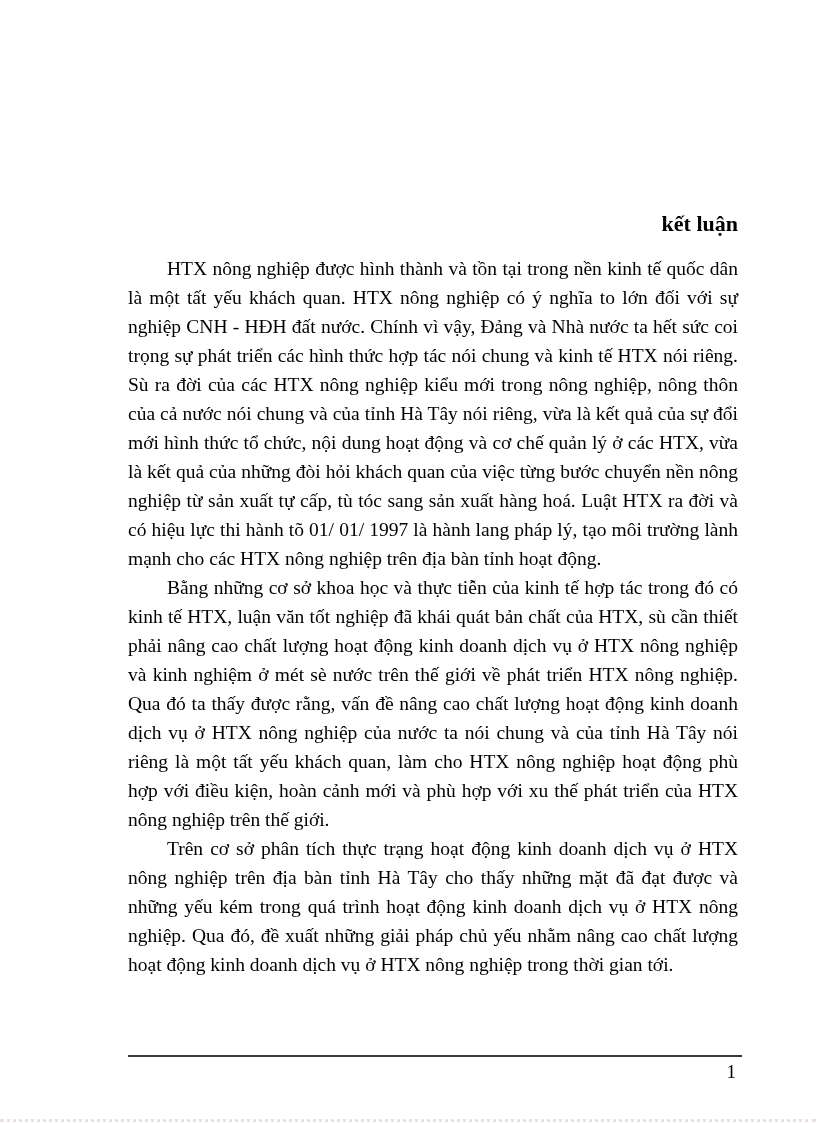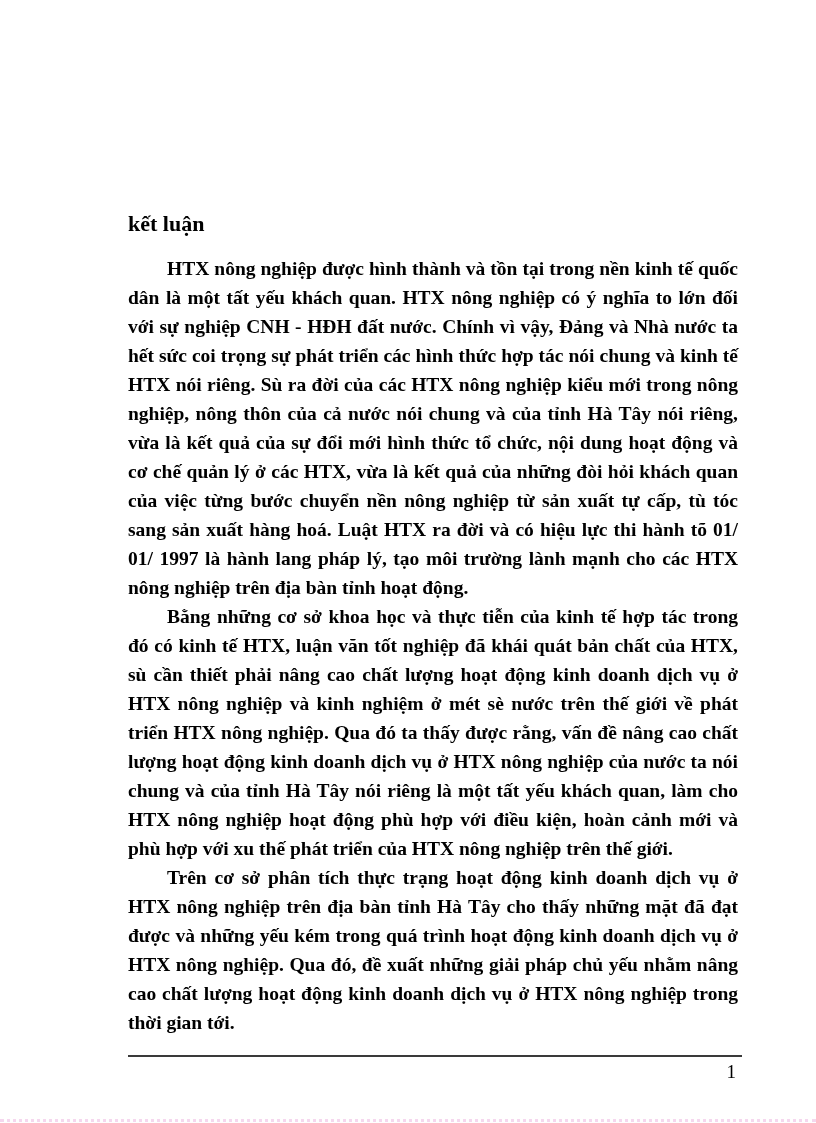--- a/index.html
+++ b/index.html
@@ -19,31 +19,30 @@
   }
   .content {
     position: absolute;
     left: 128px;
     top: 209px;
     width: 610px;
   }
   .doc-title {
     font-size: 22px;
     font-weight: bold;
-    text-align: left;
+    text-align: right;
     line-height: 30px;
     margin: 0 0 15px 0;
   }
   .para {
     font-size: 19.5px;
     line-height: 29px;
     text-align: justify;
     text-indent: 39px;
     margin: 0;
-    font-weight: bold;
   }
   .footer-rule {
     position: absolute;
     left: 128px;
     top: 1055px;
     width: 614px;
     height: 0;
     border-top: 2px solid #3a3a3a;
   }
   .page-number {

